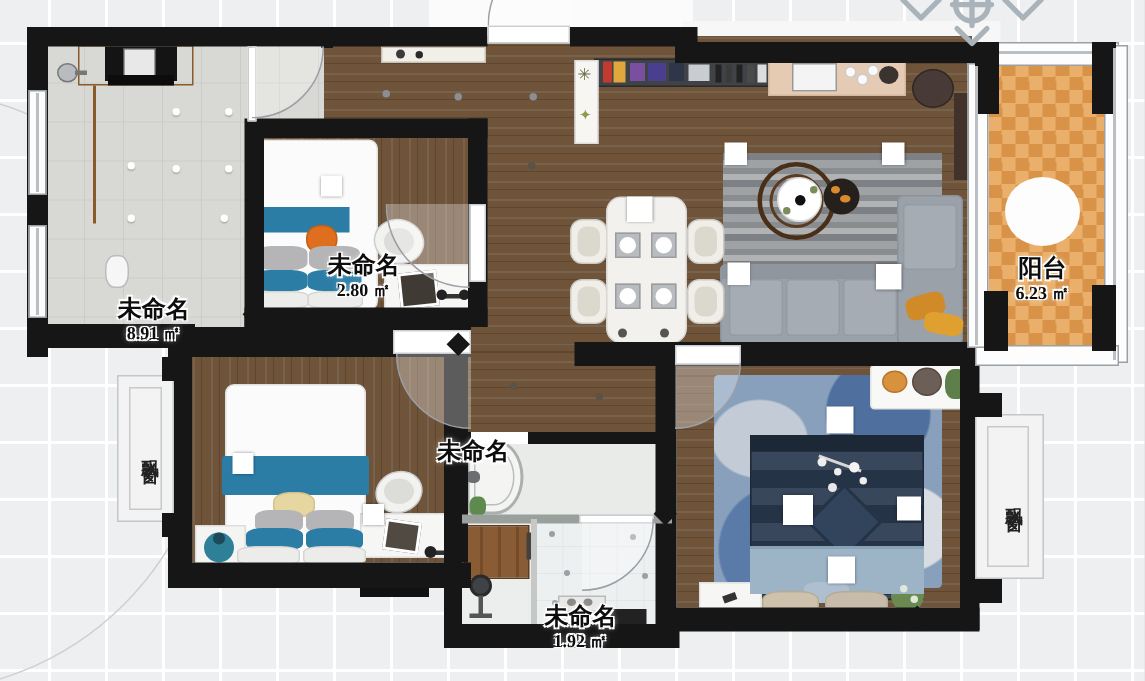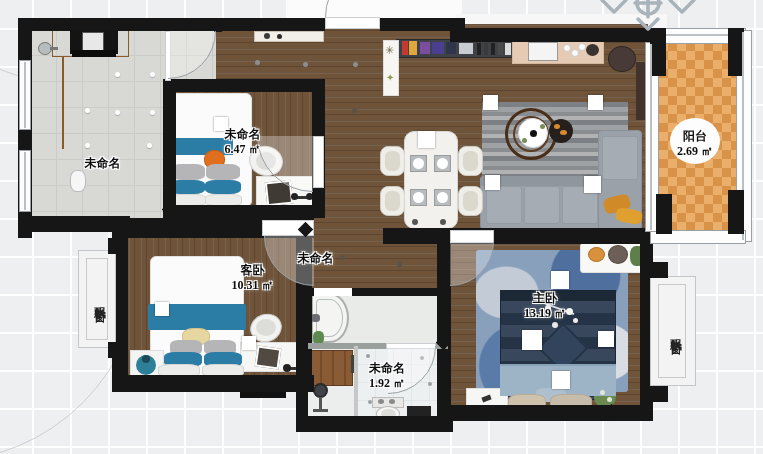--- a/index.html
+++ b/index.html
@@ -23,21 +23,21 @@
   .q-br{clip-path:polygon(50% 50%,100% 50%,100% 100%,50% 100%);}
   .q-bl{clip-path:polygon(50% 50%,50% 100%,0% 100%,0% 50%);}
   .q-tl{clip-path:polygon(50% 50%,0% 50%,0% 0%,50% 0%);}
   .leaf{position:absolute;background:#ffffff;border:1px solid #c9cdd0;z-index:21;box-sizing:border-box;}
   .clight{position:absolute;background:#fff;box-shadow:0 0 2px rgba(0,0,0,.45);z-index:8;}
   .dot{position:absolute;border-radius:50%;z-index:8;}
   .diamond{position:absolute;width:11px;height:11px;background:#161616;transform:rotate(45deg);z-index:23;}
   .rlabel{position:absolute;z-index:30;text-align:center;color:#0d0d0d;
     font-family:"Liberation Serif",serif;font-weight:bold;
     text-shadow:-1px -1px 0 #fff,1px -1px 0 #fff,-1px 1px 0 #fff,1px 1px 0 #fff,0 0 4px #fff;}
-  .rname{font-size:12px;line-height:16px;}
+  .rname{font-size:16px;line-height:16px;margin-top:44px;}
   .rarea{font-size:12px;line-height:15px;}
   .baylabel{position:absolute;z-index:30;writing-mode:vertical-rl;font-size:12px;font-weight:bold;
     color:#222;letter-spacing:3px;font-family:"Liberation Serif",serif;text-align:center;}
   .wood-h{background-color:#6f543a;background-image:repeating-linear-gradient(180deg,rgba(255,255,255,.08) 0 2px,transparent 2px 12px),repeating-linear-gradient(180deg,rgba(0,0,0,.16) 0 1px,transparent 1px 6px);}
   .wood-v{background-color:#6f543a;background-image:repeating-linear-gradient(90deg,rgba(255,255,255,.08) 0 2px,transparent 2px 12px),repeating-linear-gradient(90deg,rgba(0,0,0,.16) 0 1px,transparent 1px 6px);}
   .tilegray{background-color:#d8d9d5;background-image:linear-gradient(#cbccc8 1px,transparent 1px),linear-gradient(90deg,#cbccc8 1px,transparent 1px);background-size:26px 26px;}
   .tilewhite{background-color:#edf0f1;background-image:linear-gradient(#e2e6e8 1px,transparent 1px),linear-gradient(90deg,#e2e6e8 1px,transparent 1px);background-size:18px 18px;}
   .checker{background:repeating-conic-gradient(#d89349 0% 25%,#eab06b 0% 50%);background-size:18px 18px;}
 </style>
 </head>
@@ -327,44 +327,37 @@
   <div class="clight" style="left:551px;top:271px;width:18px;height:18px;"></div>
   <div class="clight" style="left:522px;top:330px;width:20px;height:20px;"></div>
   <div class="clight" style="left:598px;top:331px;width:16px;height:16px;"></div>
   <div class="clight" style="left:552px;top:371px;width:18px;height:18px;"></div>
   <div class="clight" style="left:214px;top:117px;width:14px;height:14px;"></div>
   <div class="clight" style="left:155px;top:302px;width:14px;height:14px;"></div>
   <div class="clight" style="left:242px;top:336px;width:14px;height:14px;"></div>
 
   <div class="rlabel" style="left:55px;top:155px;width:95px;">
     <div class="rname">未命名</div>
+    <div class="rarea">8.91 ㎡</div>
   </div>
   <div class="rlabel" style="left:195px;top:126px;width:95px;">
     <div class="rname">未命名</div>
-    <div class="rarea">6.47 ㎡</div>
+    <div class="rarea">2.80 ㎡</div>
   </div>
   <div class="rlabel" style="left:268px;top:250px;width:95px;">
     <div class="rname">未命名</div>
-  </div>
-  <div class="rlabel" style="left:205px;top:262px;width:95px;">
-    <div class="rname">客卧</div>
-    <div class="rarea">10.31 ㎡</div>
   </div>
   <div class="rlabel" style="left:352px;top:360px;width:70px;">
     <div class="rname">未命名</div>
     <div class="rarea">1.92 ㎡</div>
   </div>
-  <div class="rlabel" style="left:505px;top:290px;width:80px;">
-    <div class="rname">主卧</div>
-    <div class="rarea">13.19 ㎡</div>
-  </div>
   <div class="abs" style="left:670px;top:118px;width:50px;height:46px;background:#fdfdfd;border-radius:50%;z-index:29;"></div>
   <div class="rlabel" style="left:664px;top:128px;width:62px;">
     <div class="rname">阳台</div>
-    <div class="rarea">2.69 ㎡</div>
+    <div class="rarea">6.23 ㎡</div>
   </div>
 
   <svg style="position:absolute;left:600px;top:0;z-index:31;" width="96" height="34" viewBox="0 0 96 34">
     <g fill="none" stroke="#a9b3ba" stroke-width="3.5" stroke-linecap="round" stroke-linejoin="round">
       <polyline points="2,0 14,12 26,0"></polyline>
       <polyline points="70,0 82,12 94,0"></polyline>
       <circle cx="48" cy="3" r="11"></circle>
       <line x1="48" y1="-9" x2="48" y2="17"></line>
       <line x1="35" y1="3" x2="61" y2="3"></line>
       <polyline points="38,19 48,29 58,19"></polyline>

